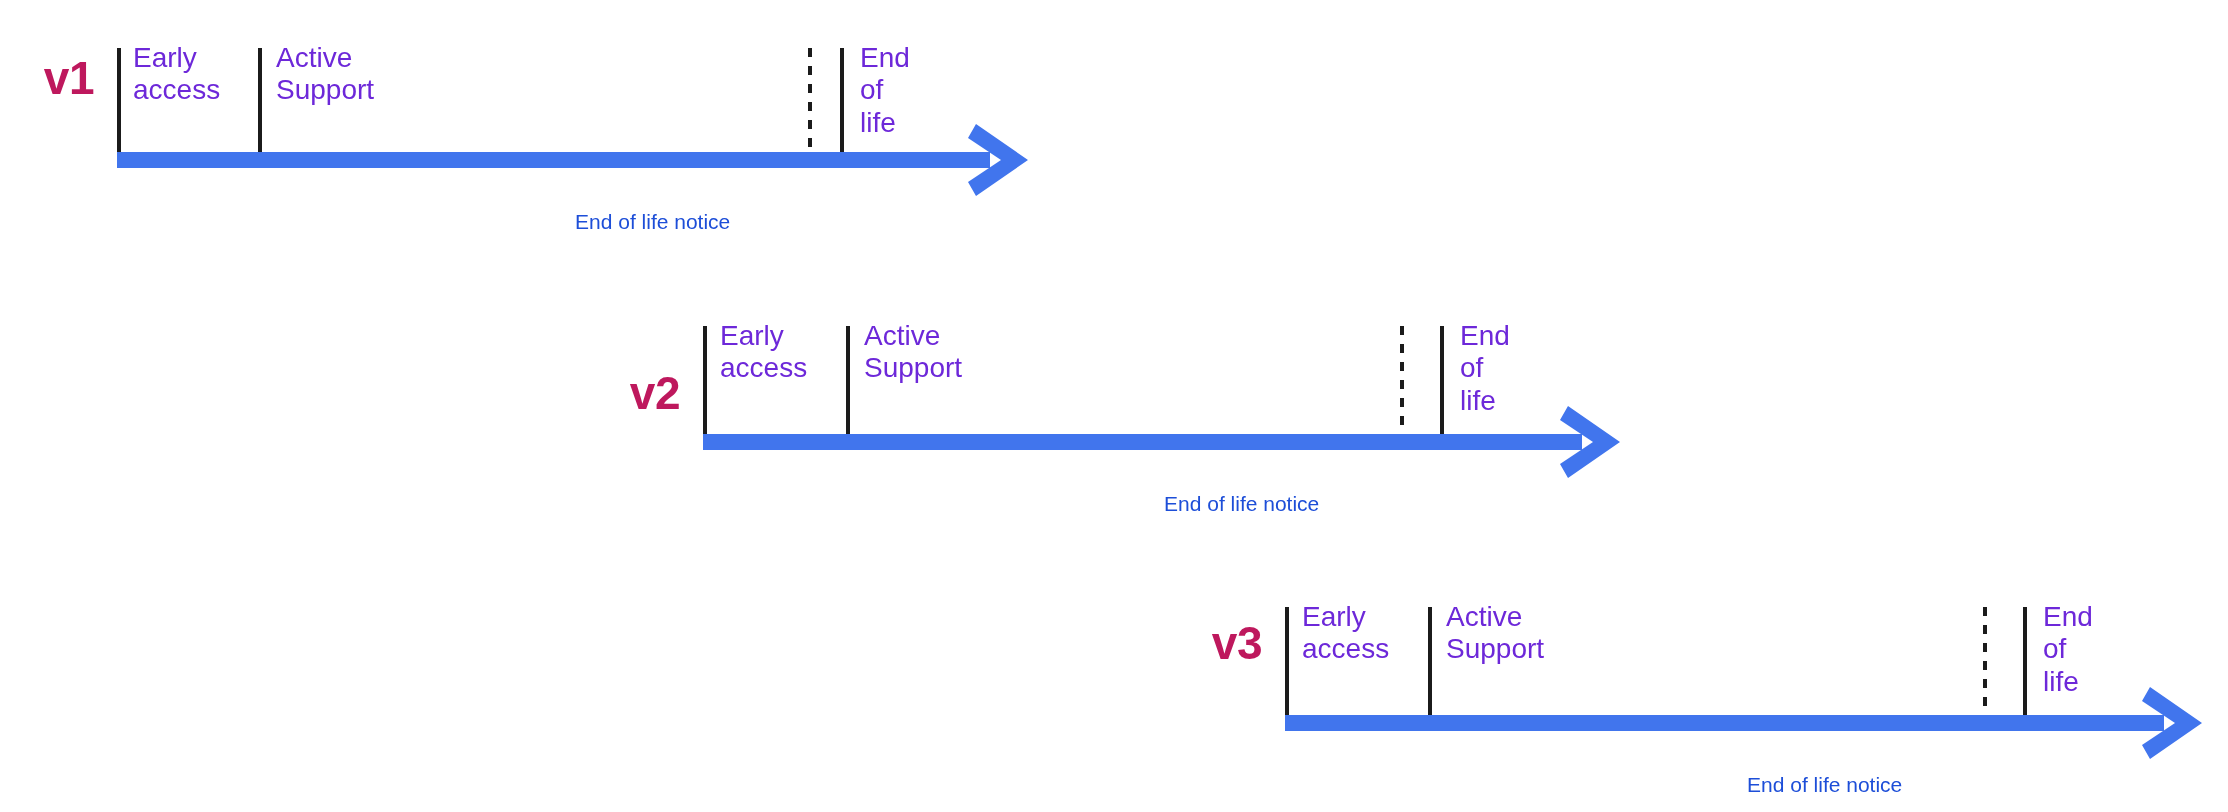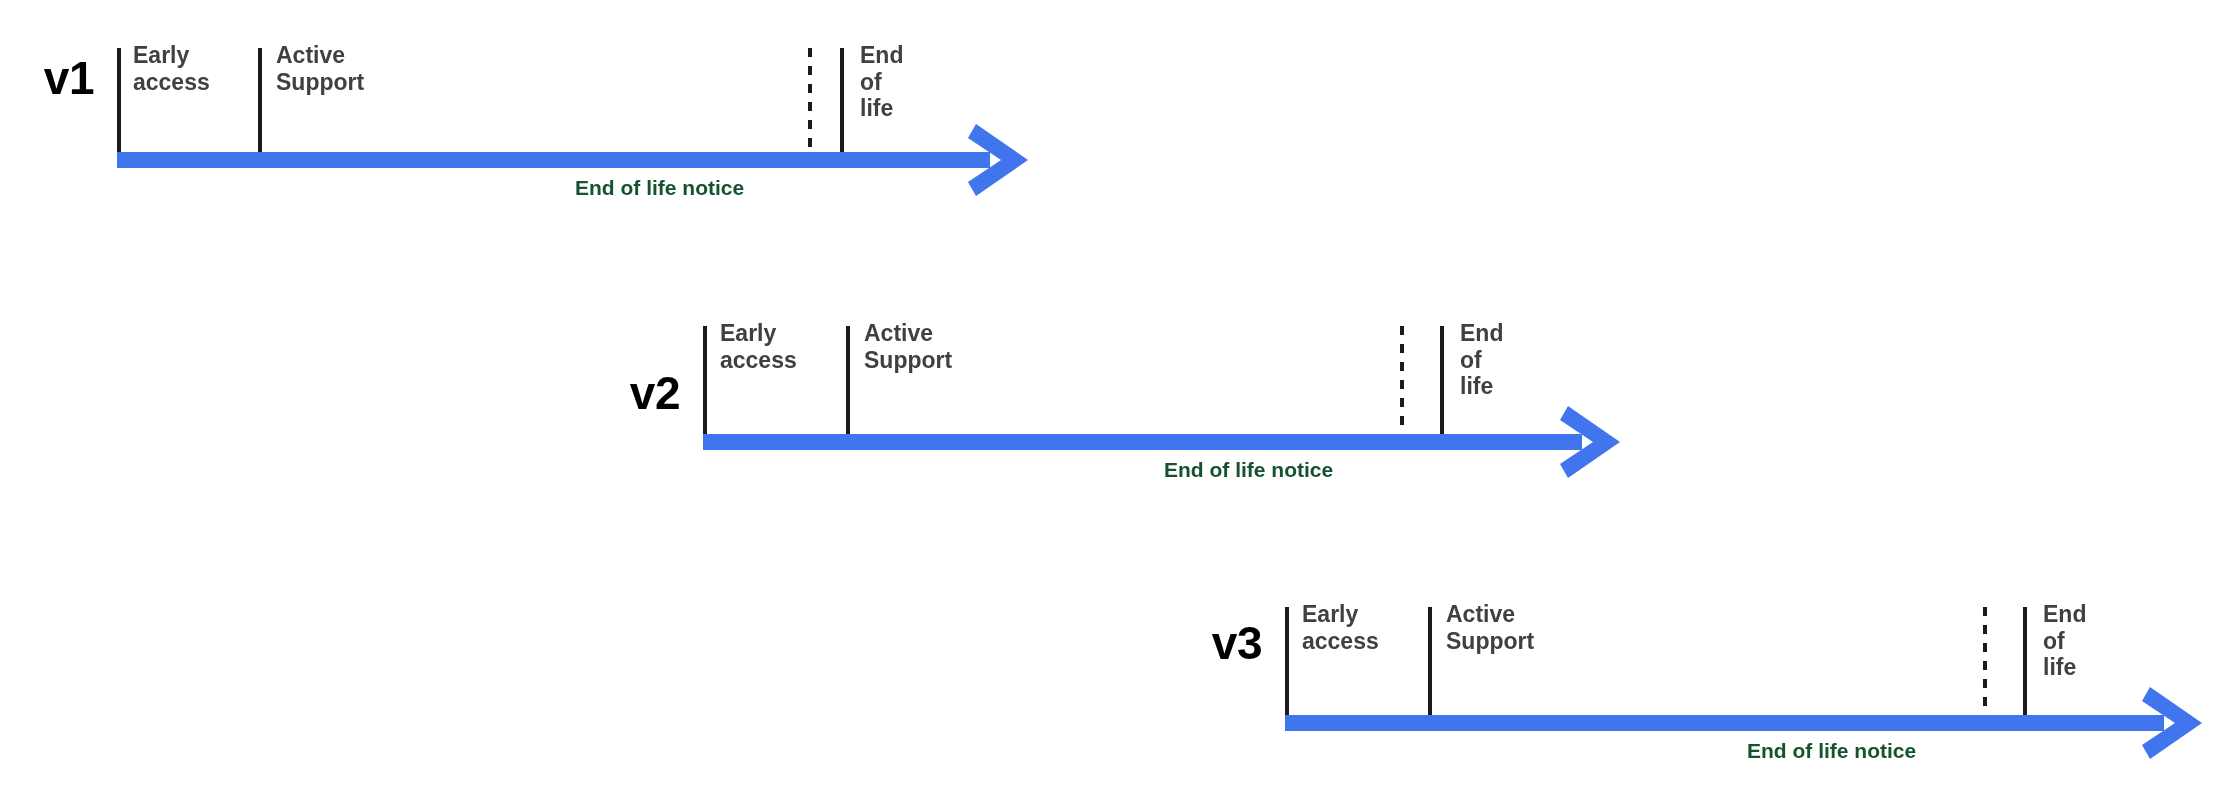--- a/index.html
+++ b/index.html
@@ -26,21 +26,21 @@
     position: absolute;
     left: 0;
     top: 0;
   }
 
   
   .version-label {
     position: absolute;
     font-size: 46px;
     font-weight: 700;
-    color: #000000;
+    color: #be185d;
     letter-spacing: -0.5px;
     line-height: 1;
     white-space: nowrap;
     text-align: right;
   }
 
   
   .divider {
     position: absolute;
     width: 4px;
@@ -68,35 +68,36 @@
 
   
   .arrow-head {
     position: absolute;
     display: block;
   }
 
   
   .phase-label {
     position: absolute;
-    font-size: 23px;
-    font-weight: 700;
-    color: #404040;
+    font-size: 28px;
+    font-weight: 400;
+    color: #6d28d9;
     line-height: 1.16;
     white-space: pre-line;
   }
 
   
   .notice-label {
     position: absolute;
     font-size: 21px;
-    font-weight: 700;
-    color: #14532d;
+    font-weight: 400;
+    color: #1d4ed8;
     line-height: 1.16;
     white-space: nowrap;
+    margin-top: 34px;
   }
 </style>
 </head>
 <body>
 
 <div id="canvas">
     <div class="timeline-row">
       <div class="version-label" style="left: 22px; top: 55px; width: 72px;">v1</div>
       <div class="divider" style="left: 117px; top: 48px; height: 104px;"></div>
       <div class="divider" style="left: 258px; top: 48px; height: 104px;"></div>

